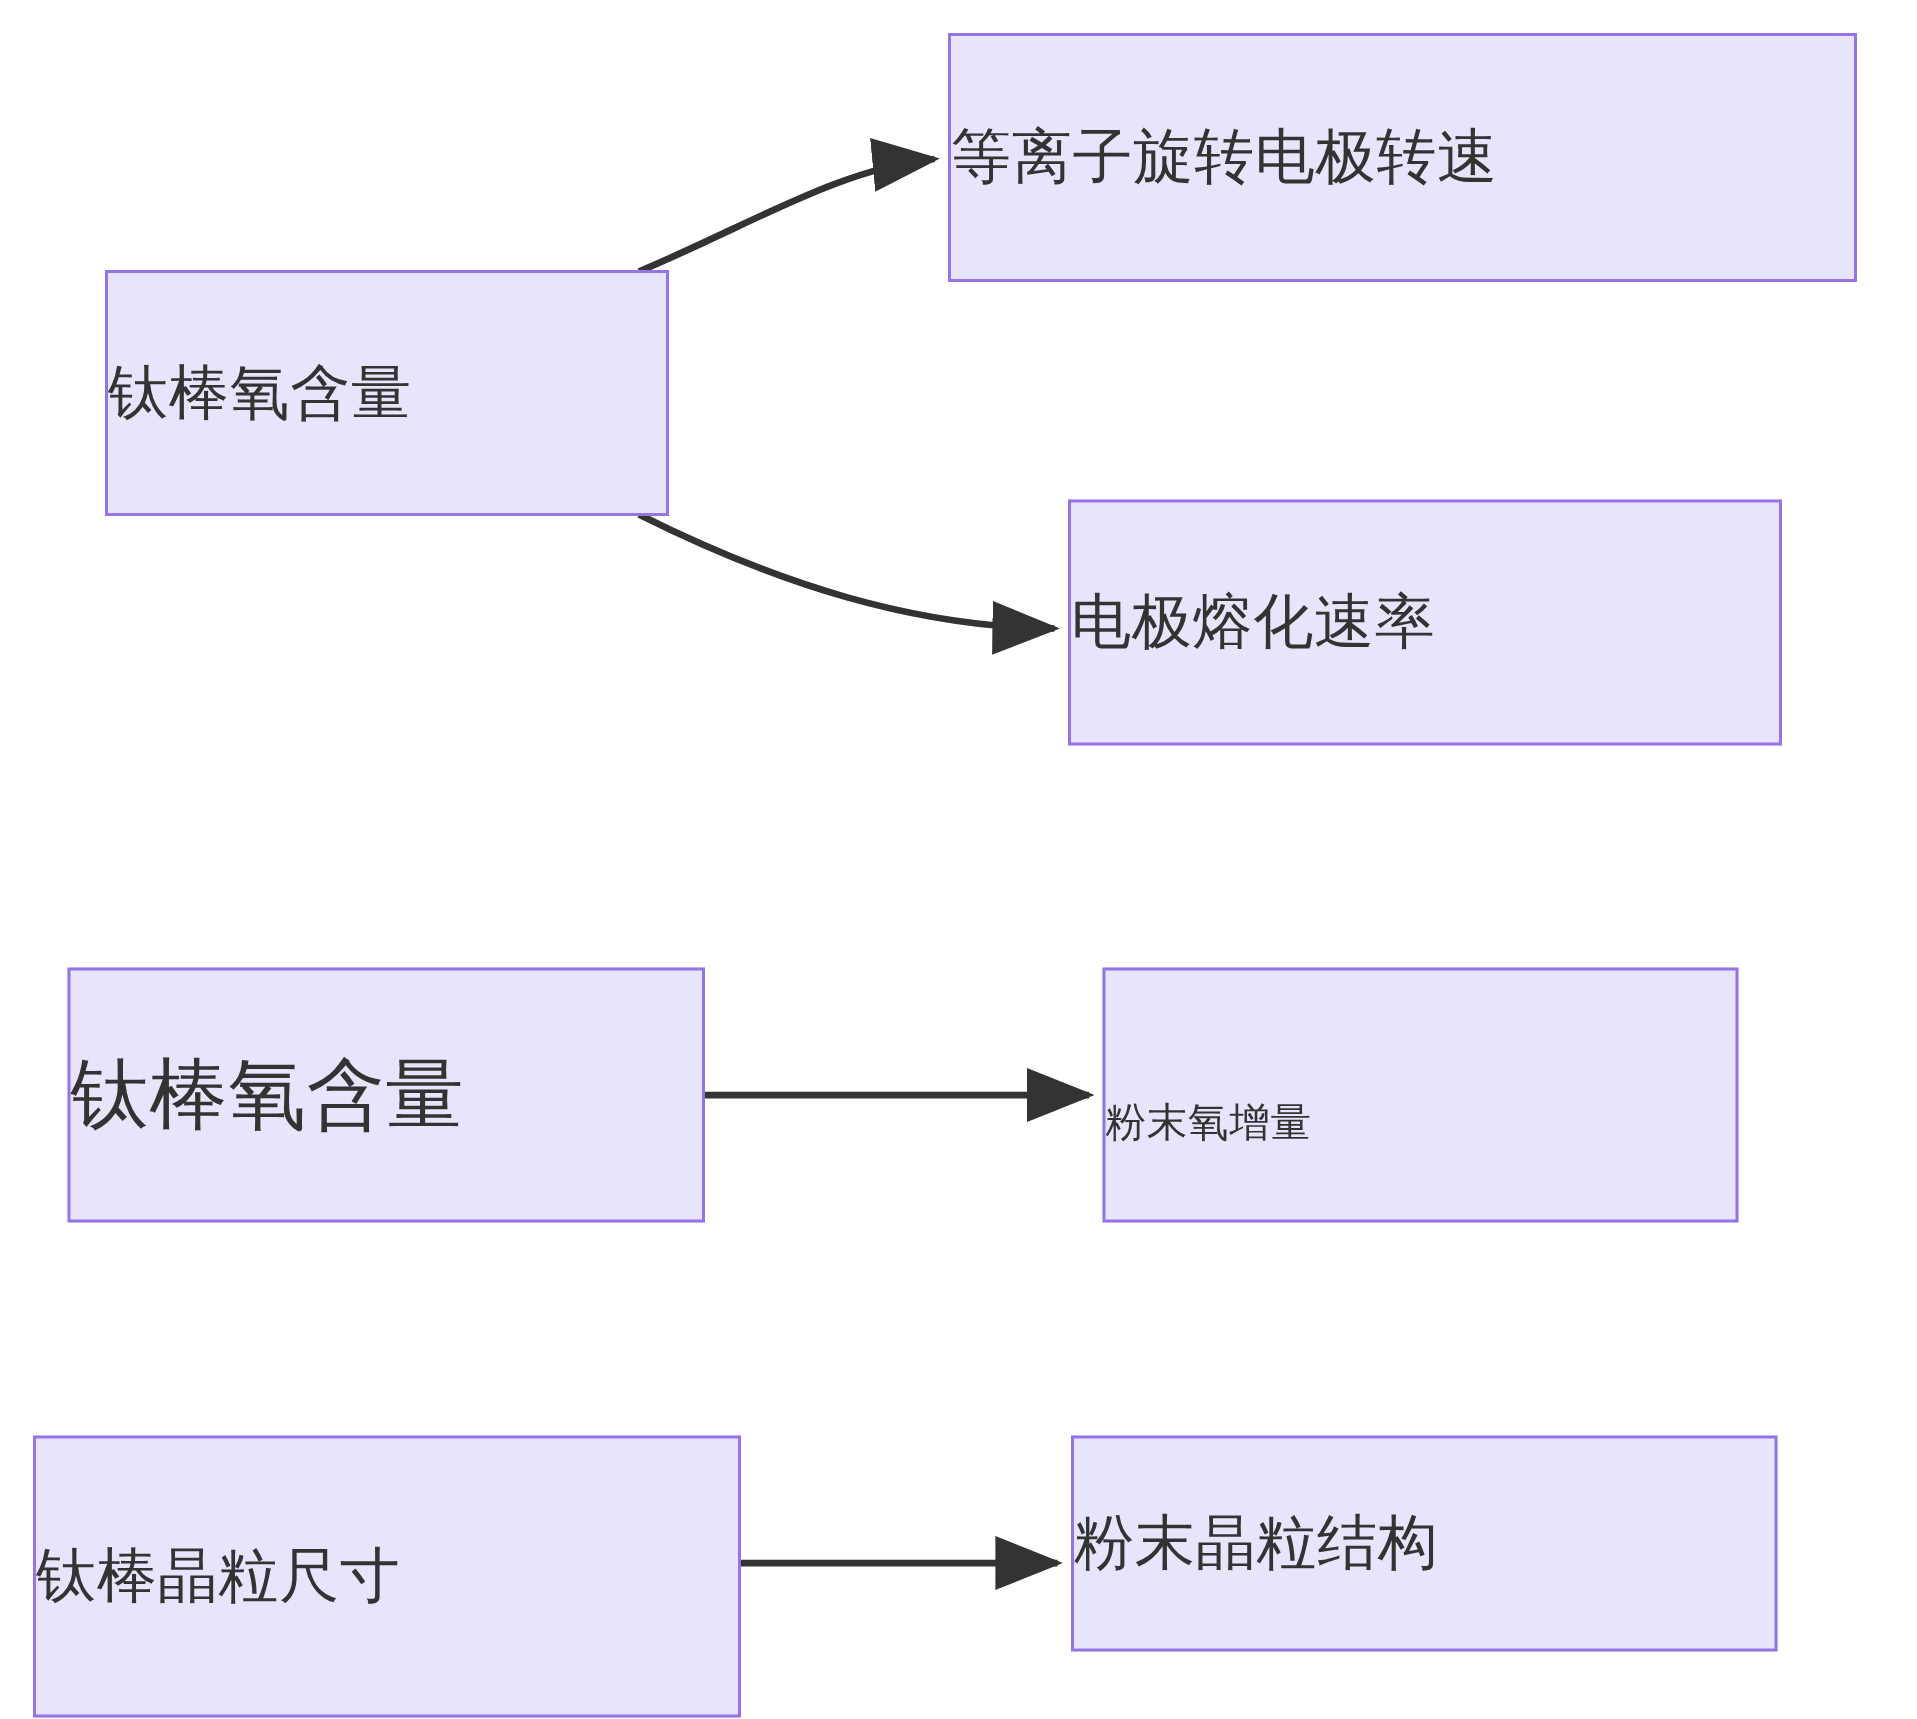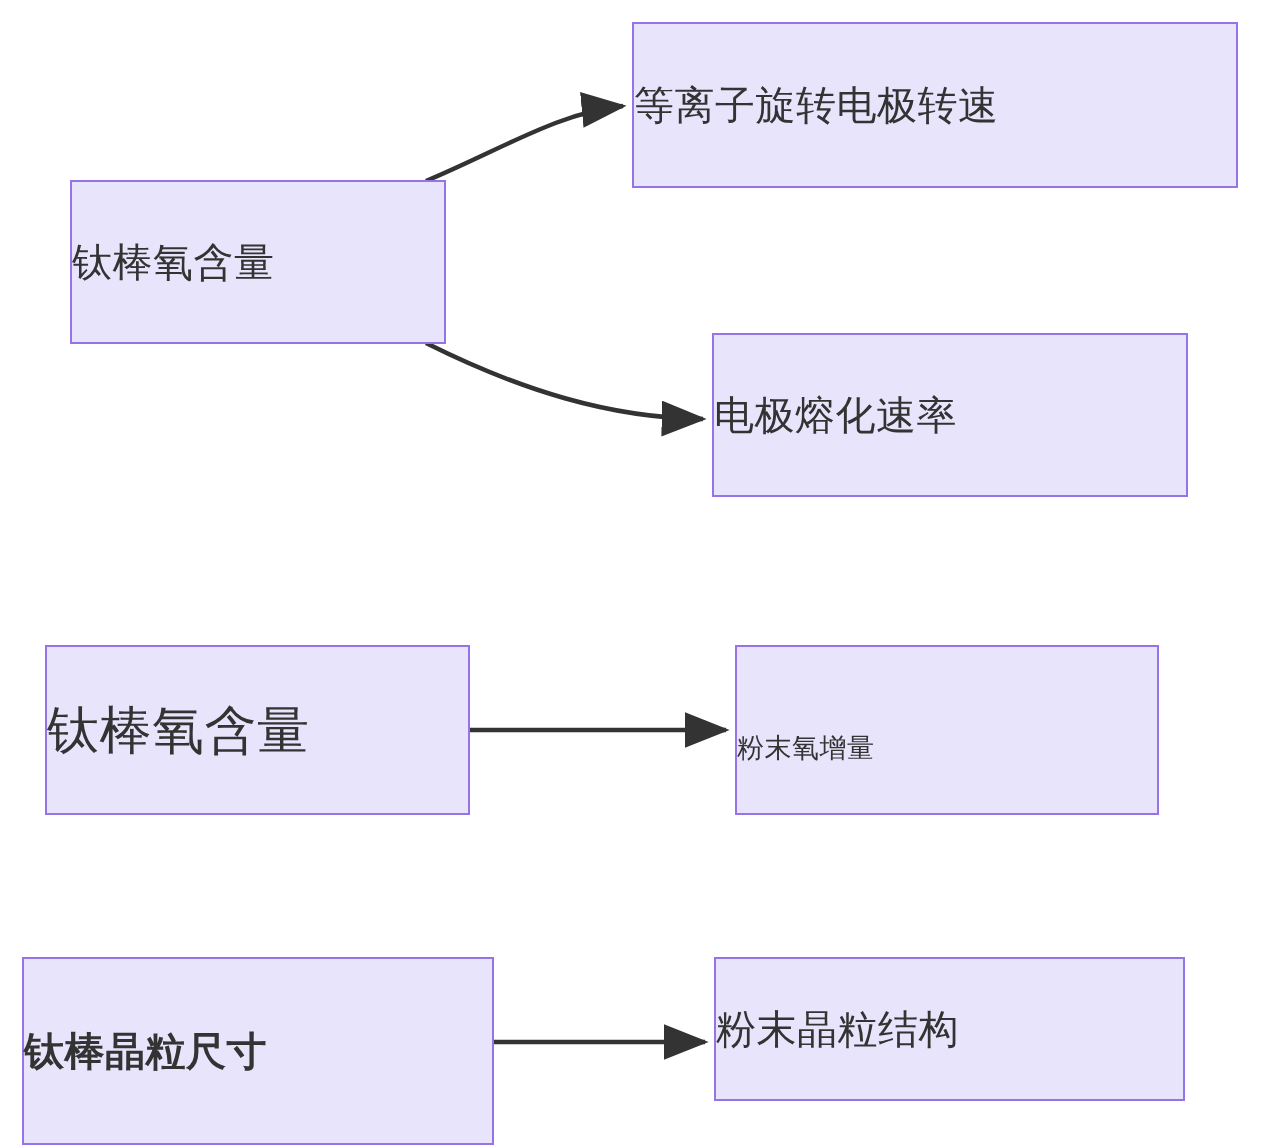--- a/index.html
+++ b/index.html
@@ -51,21 +51,21 @@
   #node-bar-oxygen        { left: 45px;  top: 645px; width: 425px; height: 170px; }
   #node-powder-oxygen     { left: 735px; top: 645px; width: 424px; height: 170px; }
   #node-bar-grain         { left: 22px;  top: 957px; width: 472px; height: 188px; }
   #node-powder-grain      { left: 714px; top: 957px; width: 471px; height: 144px; }
 
   #node-bar-diameter  .node-label { font-size: 40px; }
   #node-prep-speed    .node-label { font-size: 40px; }
   #node-melt-rate     .node-label { font-size: 40px; }
   #node-bar-oxygen    .node-label { font-size: 52px; }
   #node-powder-oxygen .node-label { font-size: 27px; margin-top: 37px; }
-  #node-bar-grain     .node-label { font-size: 40px; font-weight: bold; }
+  #node-bar-grain     .node-label { font-size: 40px; }
   #node-powder-grain  .node-label { font-size: 40px; }
 </style>
 </head>
 <body>
 
 <div id="diagram-canvas">
 
   <svg id="edge-layer" viewBox="0 0 1278 1146" width="1278" height="1146" xmlns="http://www.w3.org/2000/svg">
     <defs>
       <marker id="arrowhead" markerWidth="10" markerHeight="8" refX="9.2" refY="4" orient="auto" markerUnits="strokeWidth">

